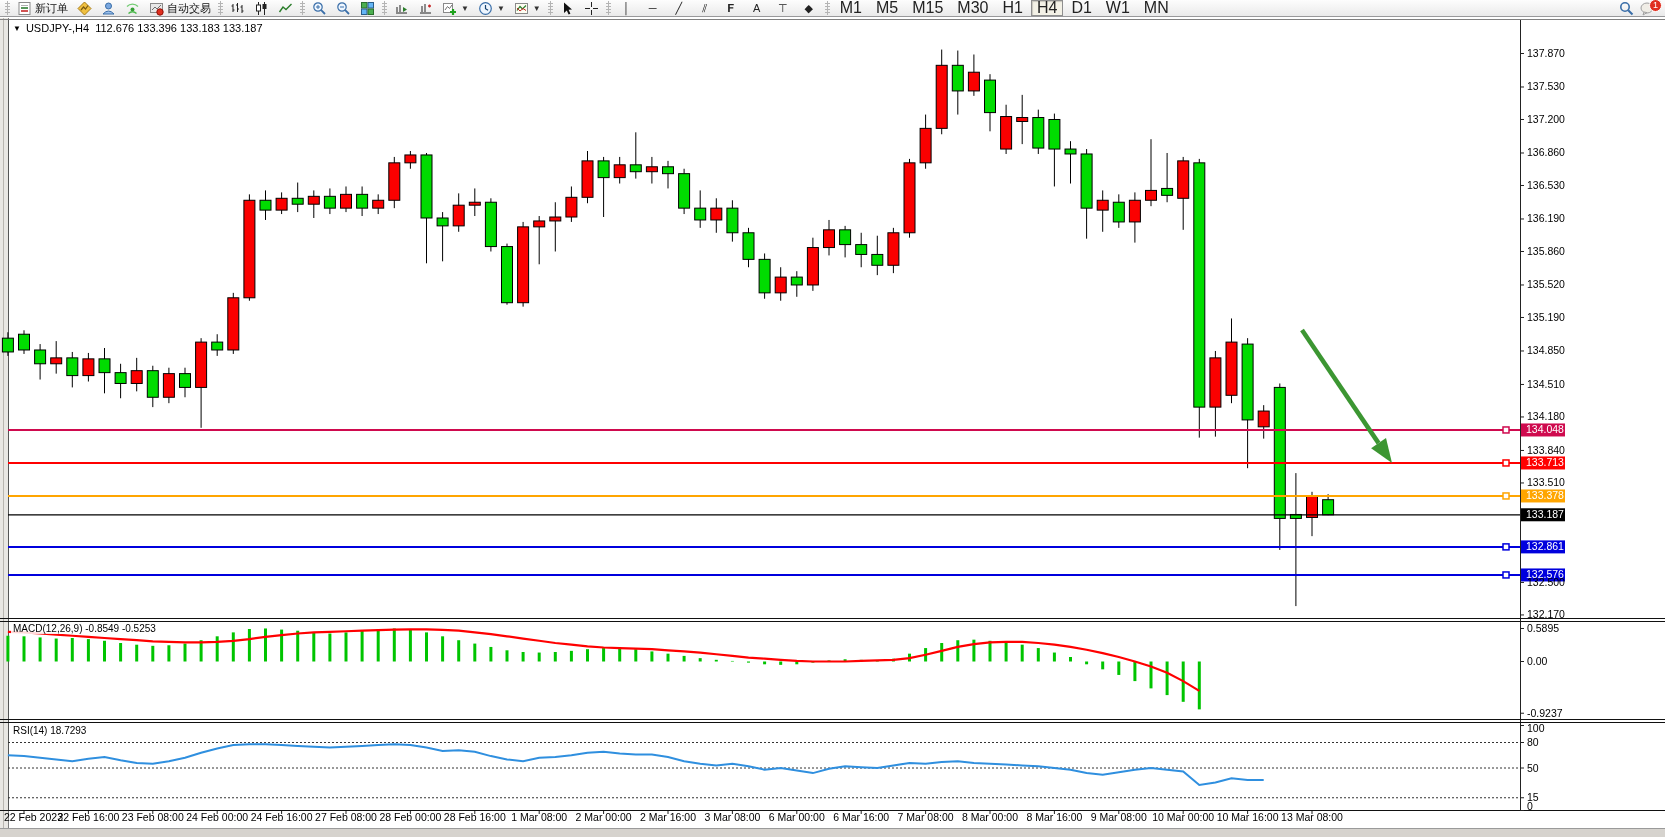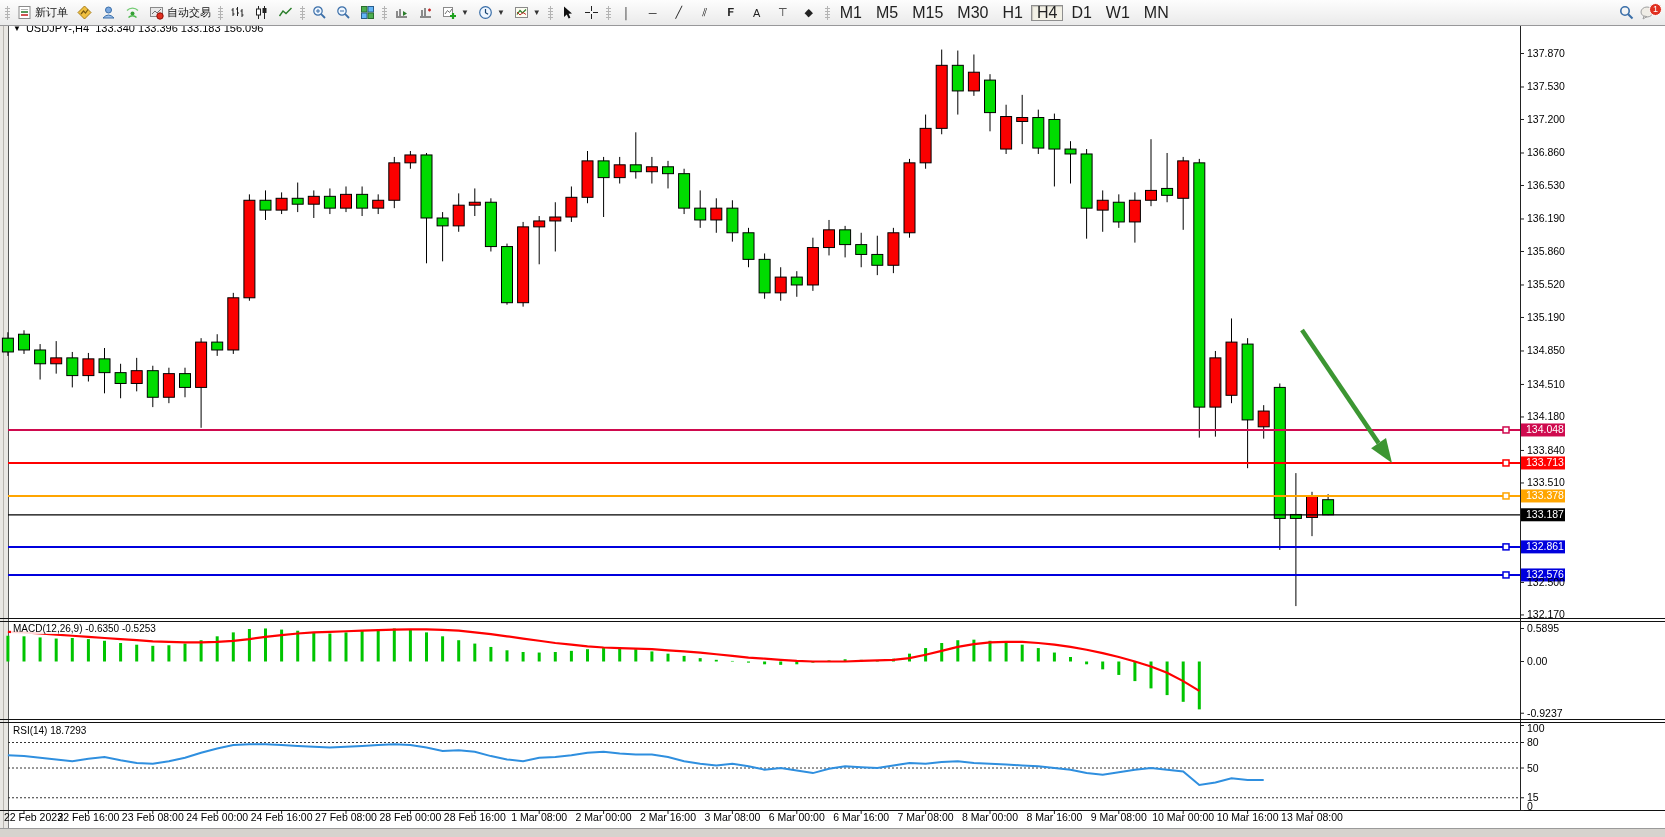--- a/index.html
+++ b/index.html
@@ -1,19 +1,19 @@
 <!DOCTYPE html>
 <html><head>
 <meta charset="utf-8">
 <style>
   html,body{margin:0;padding:0;background:#d6d3ce;}
   #stage{position:relative;width:1665px;height:837px;background:#ffffff;overflow:hidden;
          font-family:"Liberation Sans",sans-serif;-webkit-user-select:none;user-select:none;cursor:default;}
   
-  #toolbar{position:absolute;top:0;left:0;width:1665px;height:26px;
+  #toolbar{position:absolute;top:0;left:0;width:1665px;height:17px;
            background:linear-gradient(#fdfdfd,#eaeaea);border-bottom:1px solid #98989a;
            display:flex;align-items:center;padding:0 3px;gap:1px;font-size:11px;box-sizing:border-box;z-index:30;}
   .tb-btn{display:inline-flex;align-items:center;gap:3px;height:16px;padding:0 3px;border:1px solid transparent;border-radius:2px;color:#111;white-space:nowrap;}
   .ti{width:15px;height:15px;display:inline-block;flex:0 0 auto;}
   .grip{width:5px;height:14px;margin:0 2px;flex:0 0 auto;
         background-image:radial-gradient(#b4b4b4 1px,transparent 1.1px);background-size:3px 3px;background-position:1px 1px;}
   .caret{font-size:8px;color:#333;margin-left:1px;}
   .glyph-btn{font-size:11px;width:18px;justify-content:center;color:#222;}
   .tf{height:14px;line-height:14px;padding:0 5px;font-size:16px;color:#222;border:1px solid transparent;margin:0 1px;}
   .tf.active{border:1px solid #8f8f8f;background:#f3f1e6;box-shadow:inset 1px 1px 1px rgba(0,0,0,.18);}
@@ -218,23 +218,23 @@
     </span>
   </div>
 
   <div id="left-strip">
       <div class="inner"></div>
     </div>
   <div id="bottom-strip"></div>
 
   <div id="ohlc-title">
     <span class="tri">▼</span>
-    <span class="txt">USDJPY-,H4  133.340 133.396 133.183 156.096</span>
+    <span class="txt">USDJPY-,H4  112.676 133.396 133.183 133.187</span>
   </div>
-  <div id="macd-label" class="pane-label">MACD(12,26,9) -0.6350 -0.5253</div>
+  <div id="macd-label" class="pane-label">MACD(12,26,9) -0.8549 -0.5253</div>
   <div id="rsi-label" class="pane-label">RSI(14) 18.7293</div>
 
   <svg id="chart-svg" width="1665" height="837">
       <line x1="0" y1="19.5" x2="1665" y2="19.5" stroke="#808080"></line>
       <line x1="8.5" y1="20" x2="8.5" y2="810" stroke="#555"></line>
       <line x1="1520.5" y1="20" x2="1520.5" y2="810" stroke="#222"></line>
       <line x1="0" y1="618.5" x2="1665" y2="618.5" stroke="#111"></line>
       <line x1="0" y1="621.5" x2="1665" y2="621.5" stroke="#111"></line>
       <line x1="0" y1="719.5" x2="1665" y2="719.5" stroke="#111"></line>
       <line x1="0" y1="722.5" x2="1665" y2="722.5" stroke="#111"></line>

